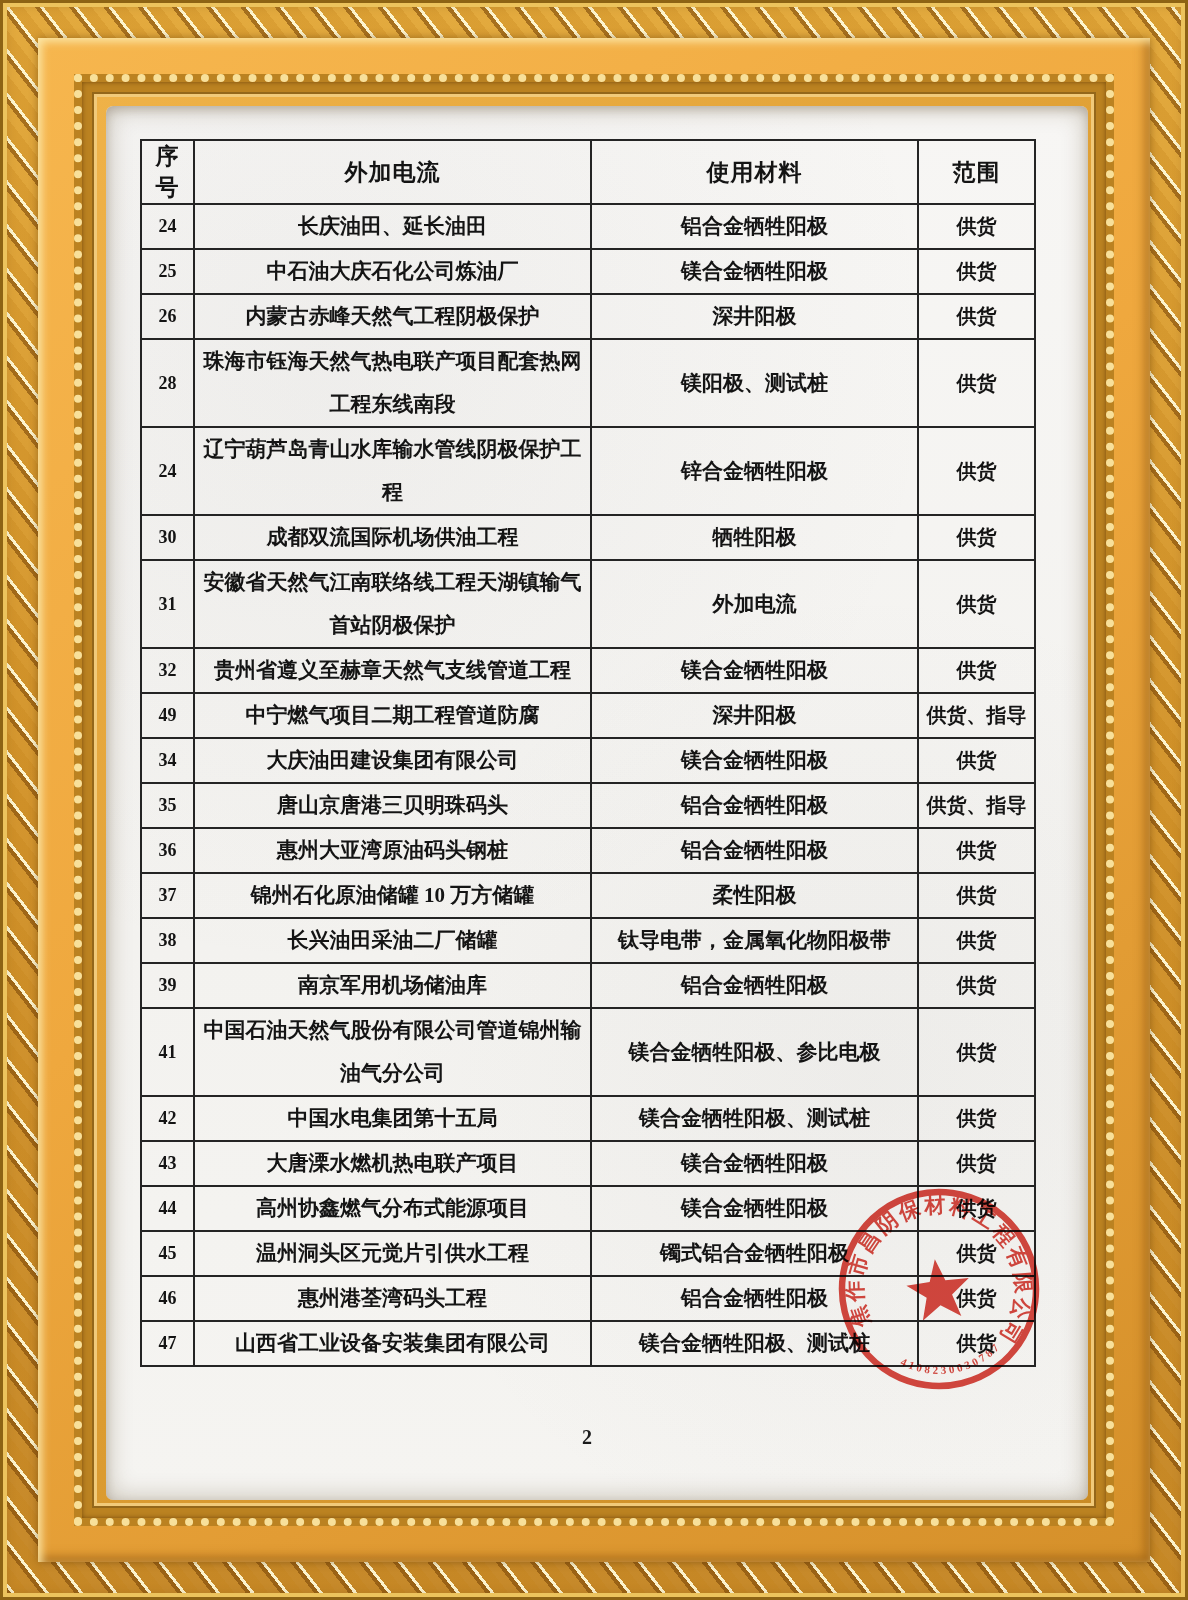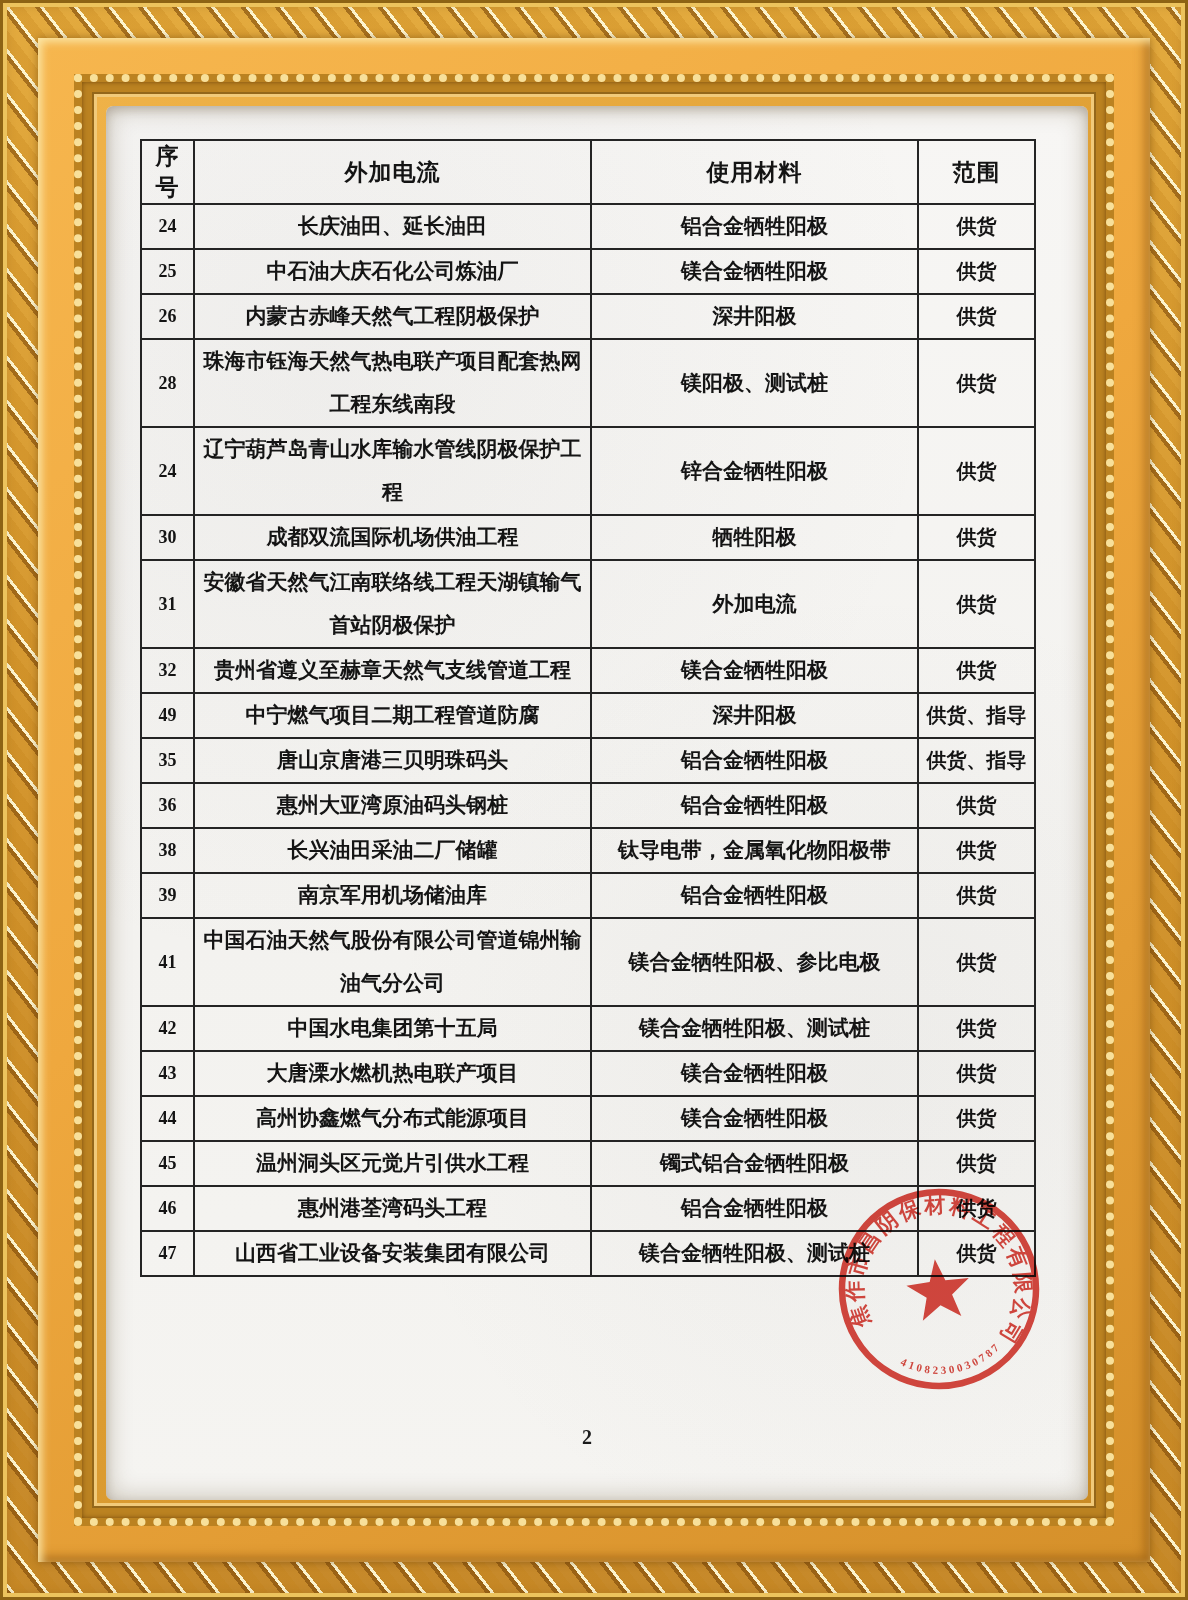--- a/index.html
+++ b/index.html
@@ -154,29 +154,41 @@
             <td class="c2">镁合金牺牲阳极</td>
             <td class="c3">供货</td>
           </tr>
           <tr>
             <td class="c0">49</td>
             <td class="c1">中宁燃气项目二期工程管道防腐</td>
             <td class="c2">深井阳极</td>
             <td class="c3">供货、指导</td>
           </tr>
           <tr>
+            <td class="c0">34</td>
+            <td class="c1">大庆油田建设集团有限公司</td>
+            <td class="c2">镁合金牺牲阳极</td>
+            <td class="c3">供货</td>
+          </tr>
+          <tr>
             <td class="c0">35</td>
             <td class="c1">唐山京唐港三贝明珠码头</td>
             <td class="c2">铝合金牺牲阳极</td>
             <td class="c3">供货、指导</td>
           </tr>
           <tr>
             <td class="c0">36</td>
             <td class="c1">惠州大亚湾原油码头钢桩</td>
             <td class="c2">铝合金牺牲阳极</td>
+            <td class="c3">供货</td>
+          </tr>
+          <tr>
+            <td class="c0">37</td>
+            <td class="c1">锦州石化原油储罐 10 万方储罐</td>
+            <td class="c2">柔性阳极</td>
             <td class="c3">供货</td>
           </tr>
           <tr>
             <td class="c0">38</td>
             <td class="c1">长兴油田采油二厂储罐</td>
             <td class="c2">钛导电带，金属氧化物阳极带</td>
             <td class="c3">供货</td>
           </tr>
           <tr>
             <td class="c0">39</td>

